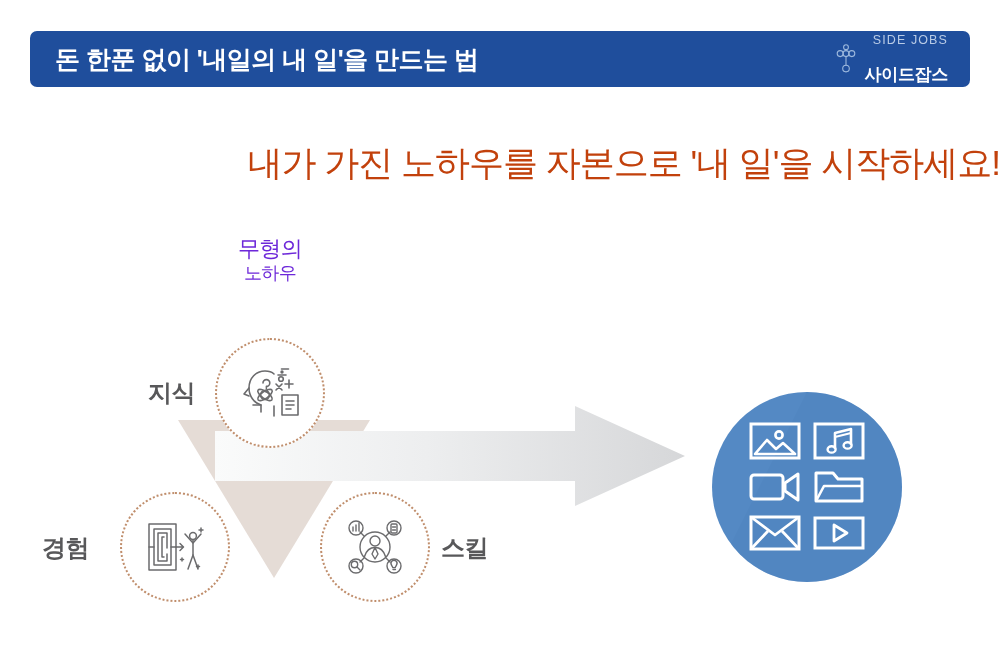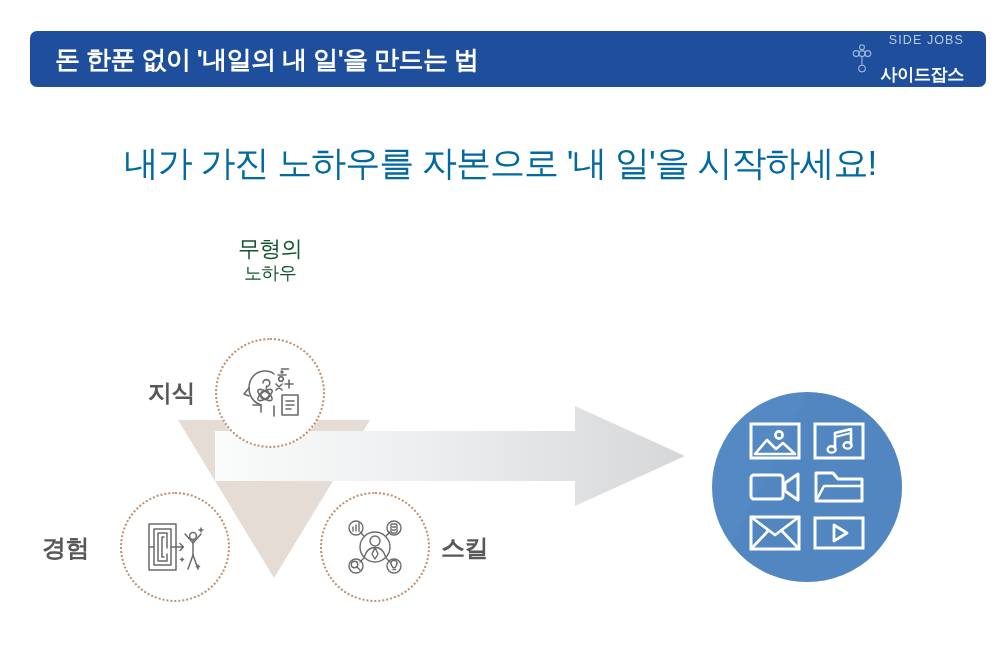--- a/index.html
+++ b/index.html
@@ -20,21 +20,20 @@
 
   
   .header-bar {
     position: absolute;
     left: 30px;
     top: 31px;
     width: 940px;
     height: 56px;
     background: #1f4e9c;
     border-radius: 7px;
-    padding-left: 16px;
   }
   .header-title {
     position: absolute;
     left: 25px;
     top: 50%;
     transform: translateY(-50%);
     color: #ffffff;
     font-size: 25px;
     font-weight: bold;
     letter-spacing: -0.5px;
@@ -73,22 +72,22 @@
     letter-spacing: -0.3px;
     margin-top: 19px;
   }
 
   
   .subtitle {
     position: absolute;
     left: 0;
     top: 140px;
     width: 1000px;
-    text-align: center;
-    color: #0369a1;
+    text-align: right;
+    color: #c2410c;
     font-size: 35px;
     font-weight: normal;
     letter-spacing: -1px;
     white-space: nowrap;
   }
 
   
   .caption {
     position: absolute;
     text-align: center;
@@ -104,21 +103,21 @@
   .caption .cap-bottom {
     display: block;
     font-size: 18px;
     font-weight: normal;
     letter-spacing: -0.6px;
   }
   .caption-left {
     left: 180px;
     top: 236px;
     width: 180px;
-    color: #14532d;
+    color: #6d28d9;
   }
   .caption-right {
     left: 720px;
     top: 236px;
     width: 180px;
     color: #1a7cc4;
   }
 
   
   .diagram {

